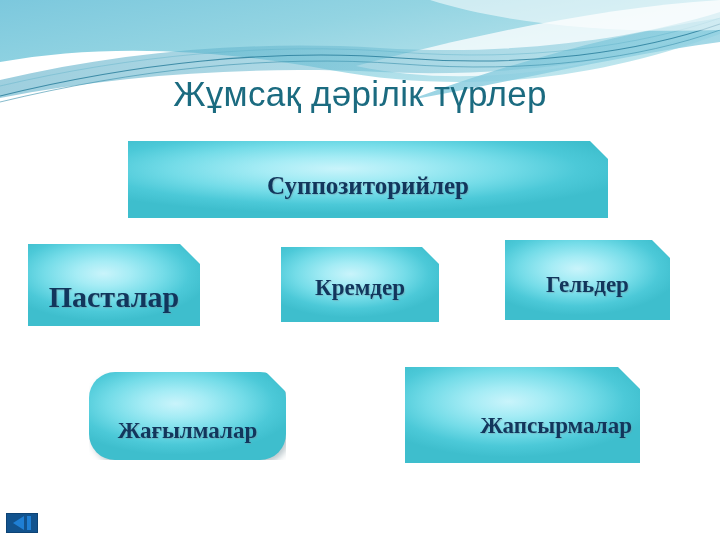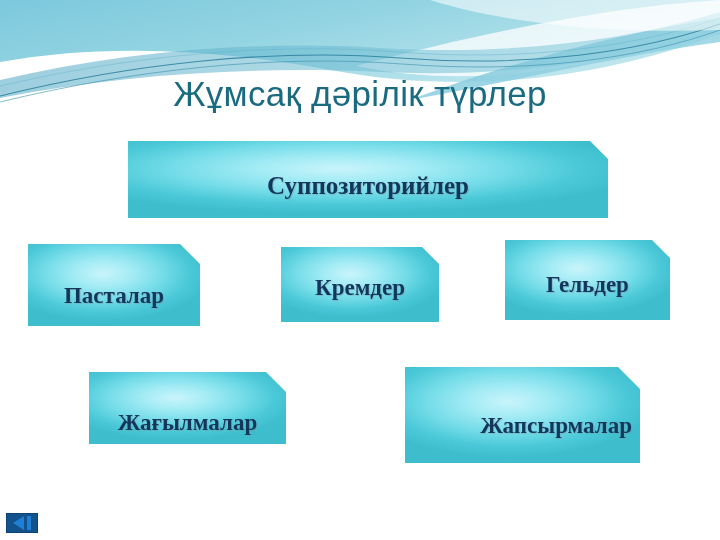--- a/index.html
+++ b/index.html
@@ -78,37 +78,38 @@
   .n-root {
     left: 128px; top: 141px; width: 480px; height: 77px;
     clip-path: polygon(0 0, calc(100% - 18px) 0, 100% 18px, 100% 100%, 0 100%);
   }
   .n-root .label { font-size: 25px; padding-top: 12px; }
 
   .n-a {
     left: 28px; top: 244px; width: 172px; height: 82px;
     clip-path: polygon(0 0, calc(100% - 20px) 0, 100% 20px, 100% 100%, 0 100%);
   }
-  .n-a .label { font-size: 23px; padding-top: 22px; }
+  .n-a .label { font-size: 30px; padding-top: 22px; }
 
   .n-b {
     left: 281px; top: 247px; width: 158px; height: 75px;
     clip-path: polygon(0 0, calc(100% - 17px) 0, 100% 17px, 100% 100%, 0 100%);
   }
   .n-b .label { font-size: 23px; padding-top: 6px; }
 
   .n-c {
     left: 505px; top: 240px; width: 165px; height: 80px;
     clip-path: polygon(0 0, calc(100% - 18px) 0, 100% 18px, 100% 100%, 0 100%);
   }
   .n-c .label { font-size: 23px; padding-top: 10px; }
 
   .n-d {
-    left: 89px; top: 372px; width: 197px; height: 72px;
+    left: 89px; top: 372px; width: 197px; height: 88px;
     clip-path: polygon(0 0, calc(100% - 20px) 0, 100% 20px, 100% 100%, 0 100%);
+    border-radius: 26px;
   }
   .n-d .label { font-size: 23px; padding-top: 30px; }
 
   .n-e {
     left: 405px; top: 367px; width: 235px; height: 96px;
     clip-path: polygon(0 0, calc(100% - 22px) 0, 100% 22px, 100% 100%, 0 100%);
     justify-content: flex-end;
   }
   .n-e .label { font-size: 23px; padding-top: 22px; }
 

